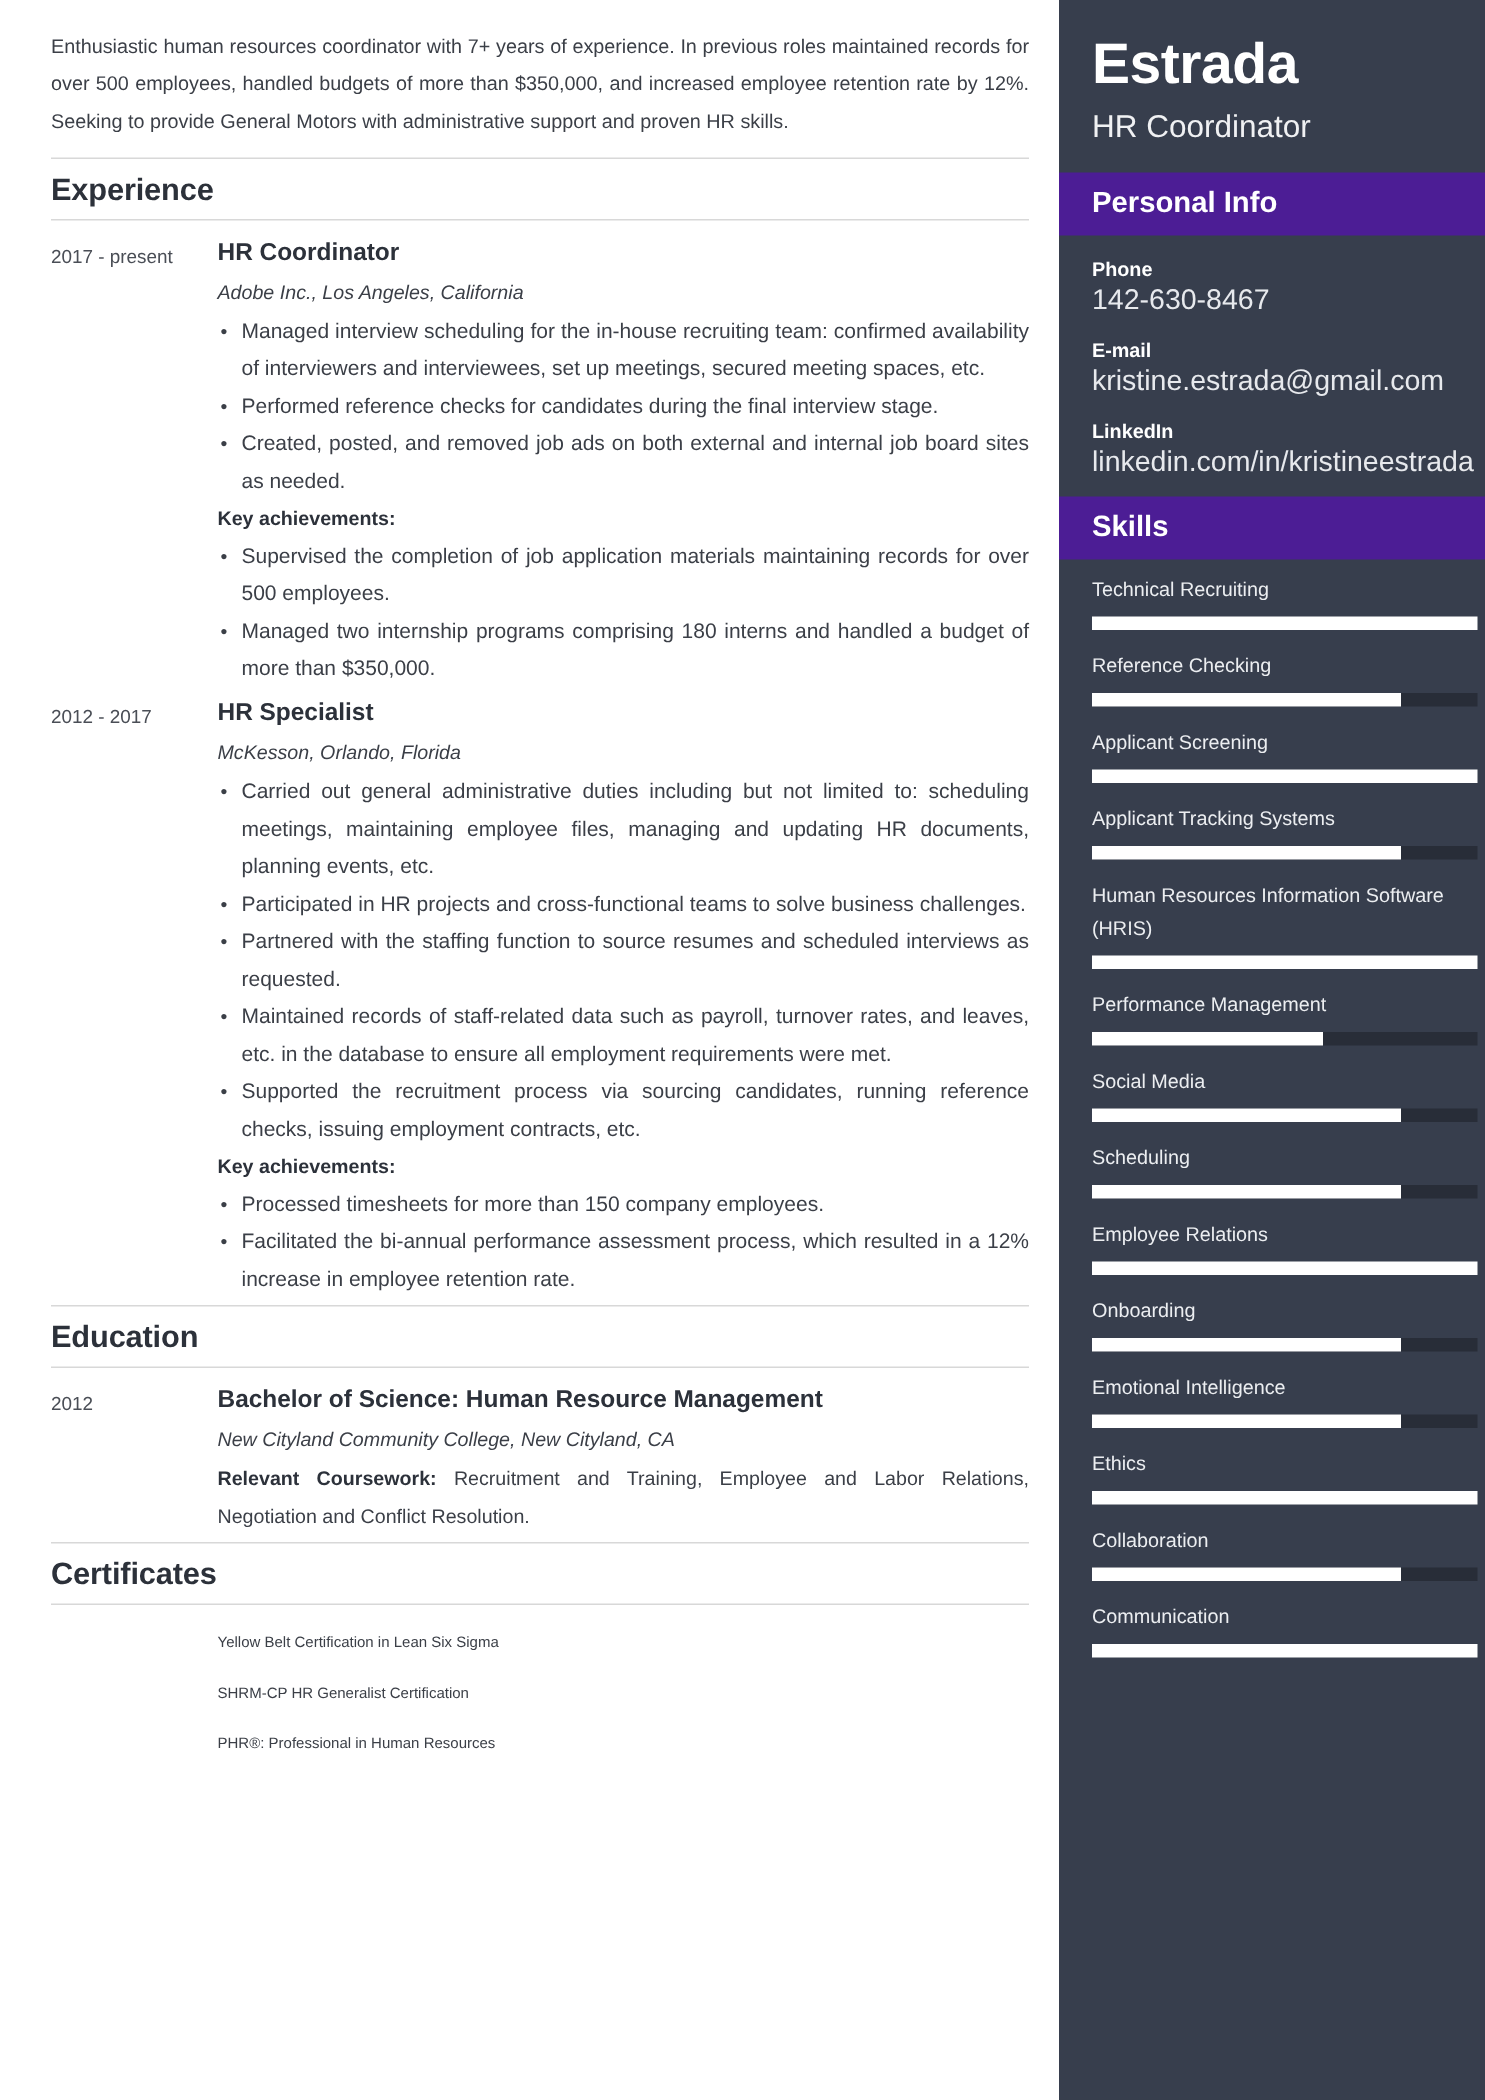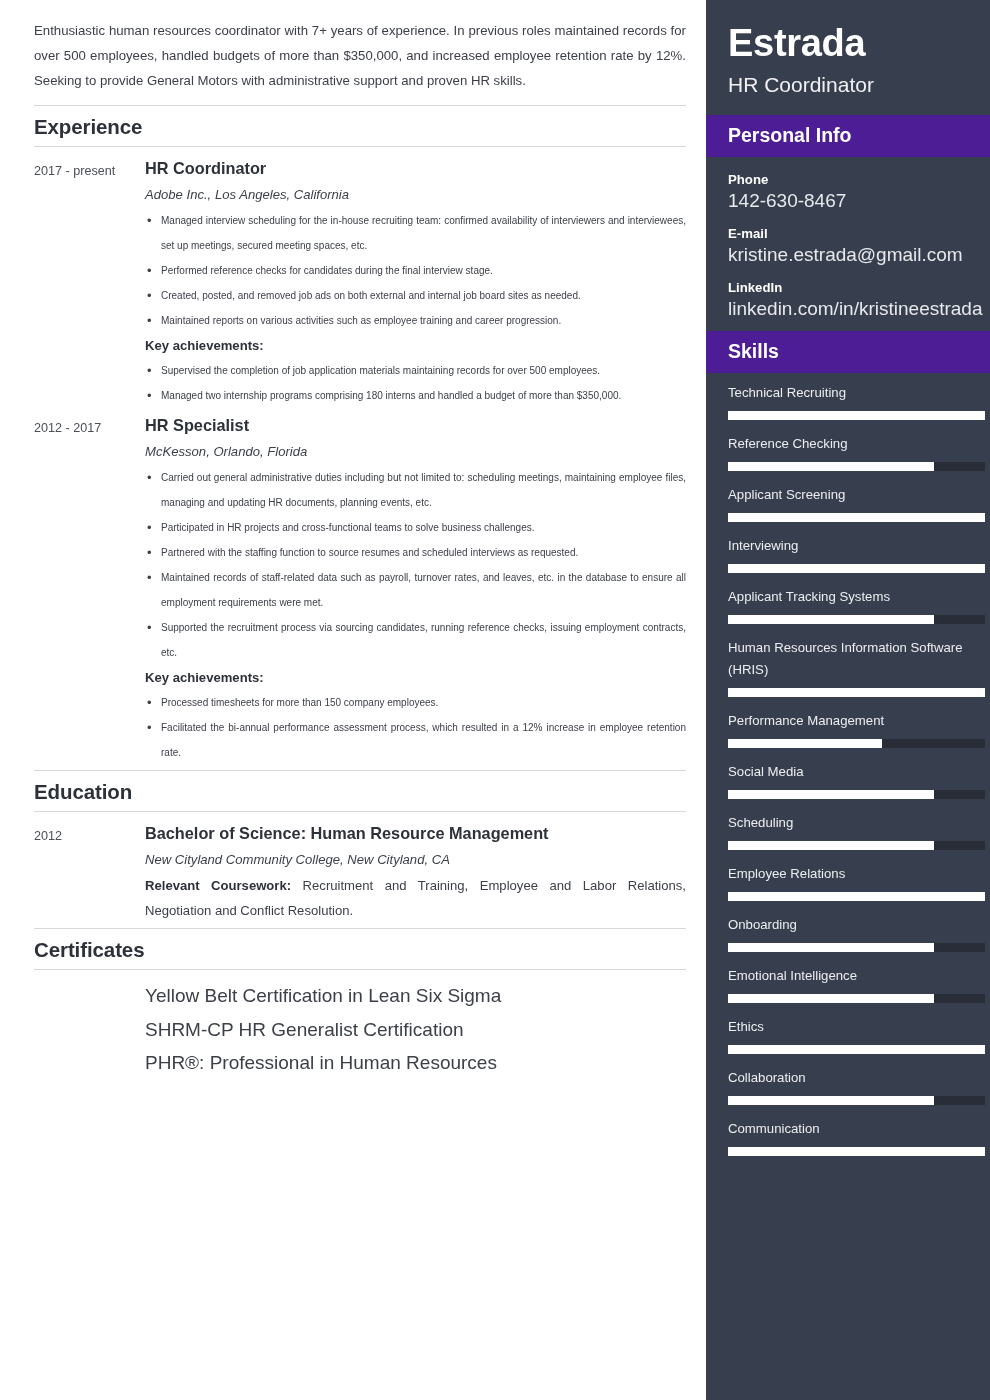--- a/index.html
+++ b/index.html
@@ -62,21 +62,21 @@
     margin: 0 0 1px 0;
     font-size: 13.1px;
     font-style: italic;
     color: #3b3f47;
     line-height: 25px;
   }
   ul.bullets { margin: 0; padding: 0; list-style: none; }
   ul.bullets li {
     position: relative;
     padding-left: 16px;
-    font-size: 10px;
+    font-size: 14px;
     line-height: 25px;
     text-align: justify;
     color: #3b3f47;
   }
   ul.bullets li::before {
     content: "\2022";
     position: absolute;
     left: 2px;
     top: 0;
     font-size: 13px;
@@ -92,21 +92,21 @@
   .coursework {
     font-size: 13.1px;
     line-height: 25px;
     text-align: justify;
     color: #3b3f47;
     margin: 0;
   }
   .coursework b { color: #2c313a; }
   .cert-list { padding-left: 0; margin: 0; list-style: none; }
   .cert-list li {
-    font-size: 19px;
+    font-size: 10px;
     line-height: 33.5px;
     color: #3b3f47;
   }
   .cert-row { display: flex; }
   .cert-row .spacer { width: 111px; flex: 0 0 111px; }
 
   
   .sidebar {
     width: 298px;
     flex: 0 0 298px;
@@ -183,21 +183,20 @@
       <div id="experience-entries">
           <div class="entry">
             <div class="entry-date">2017 - present</div>
             <div class="entry-body">
               <h3 class="entry-title">HR Coordinator</h3>
               <p class="entry-sub">Adobe Inc., Los Angeles, California</p>
               <ul class="bullets">
                 <li>Managed interview scheduling for the in-house recruiting team: confirmed availability of interviewers and interviewees, set up meetings, secured meeting spaces, etc.</li>
                 <li>Performed reference checks for candidates during the final interview stage.</li>
                 <li>Created, posted, and removed job ads on both external and internal job board sites as needed.</li>
-                <li>Maintained reports on various activities such as employee training and career progression.</li>
               </ul>
               <p class="key-ach">Key achievements:</p>
               <ul class="bullets">
                 <li>Supervised the completion of job application materials maintaining records for over 500 employees.</li>
                 <li>Managed two internship programs comprising 180 interns and handled a budget of more than $350,000.</li>
               </ul>
             </div>
           </div>
           <div class="entry">
             <div class="entry-date">2012 - 2017</div>
@@ -294,26 +293,20 @@
             <div class="skill-fill" style="width: 80%;"></div>
           </div>
         </div>
         <div class="skill">
           <div class="skill-name">Applicant Screening</div>
           <div class="skill-track">
             <div class="skill-fill" style="width: 100%;"></div>
           </div>
         </div>
         <div class="skill">
-          <div class="skill-name">Interviewing</div>
-          <div class="skill-track">
-            <div class="skill-fill" style="width: 100%;"></div>
-          </div>
-        </div>
-        <div class="skill">
           <div class="skill-name">Applicant Tracking Systems</div>
           <div class="skill-track">
             <div class="skill-fill" style="width: 80%;"></div>
           </div>
         </div>
         <div class="skill">
           <div class="skill-name">Human Resources Information Software (HRIS)</div>
           <div class="skill-track">
             <div class="skill-fill" style="width: 100%;"></div>
           </div>

